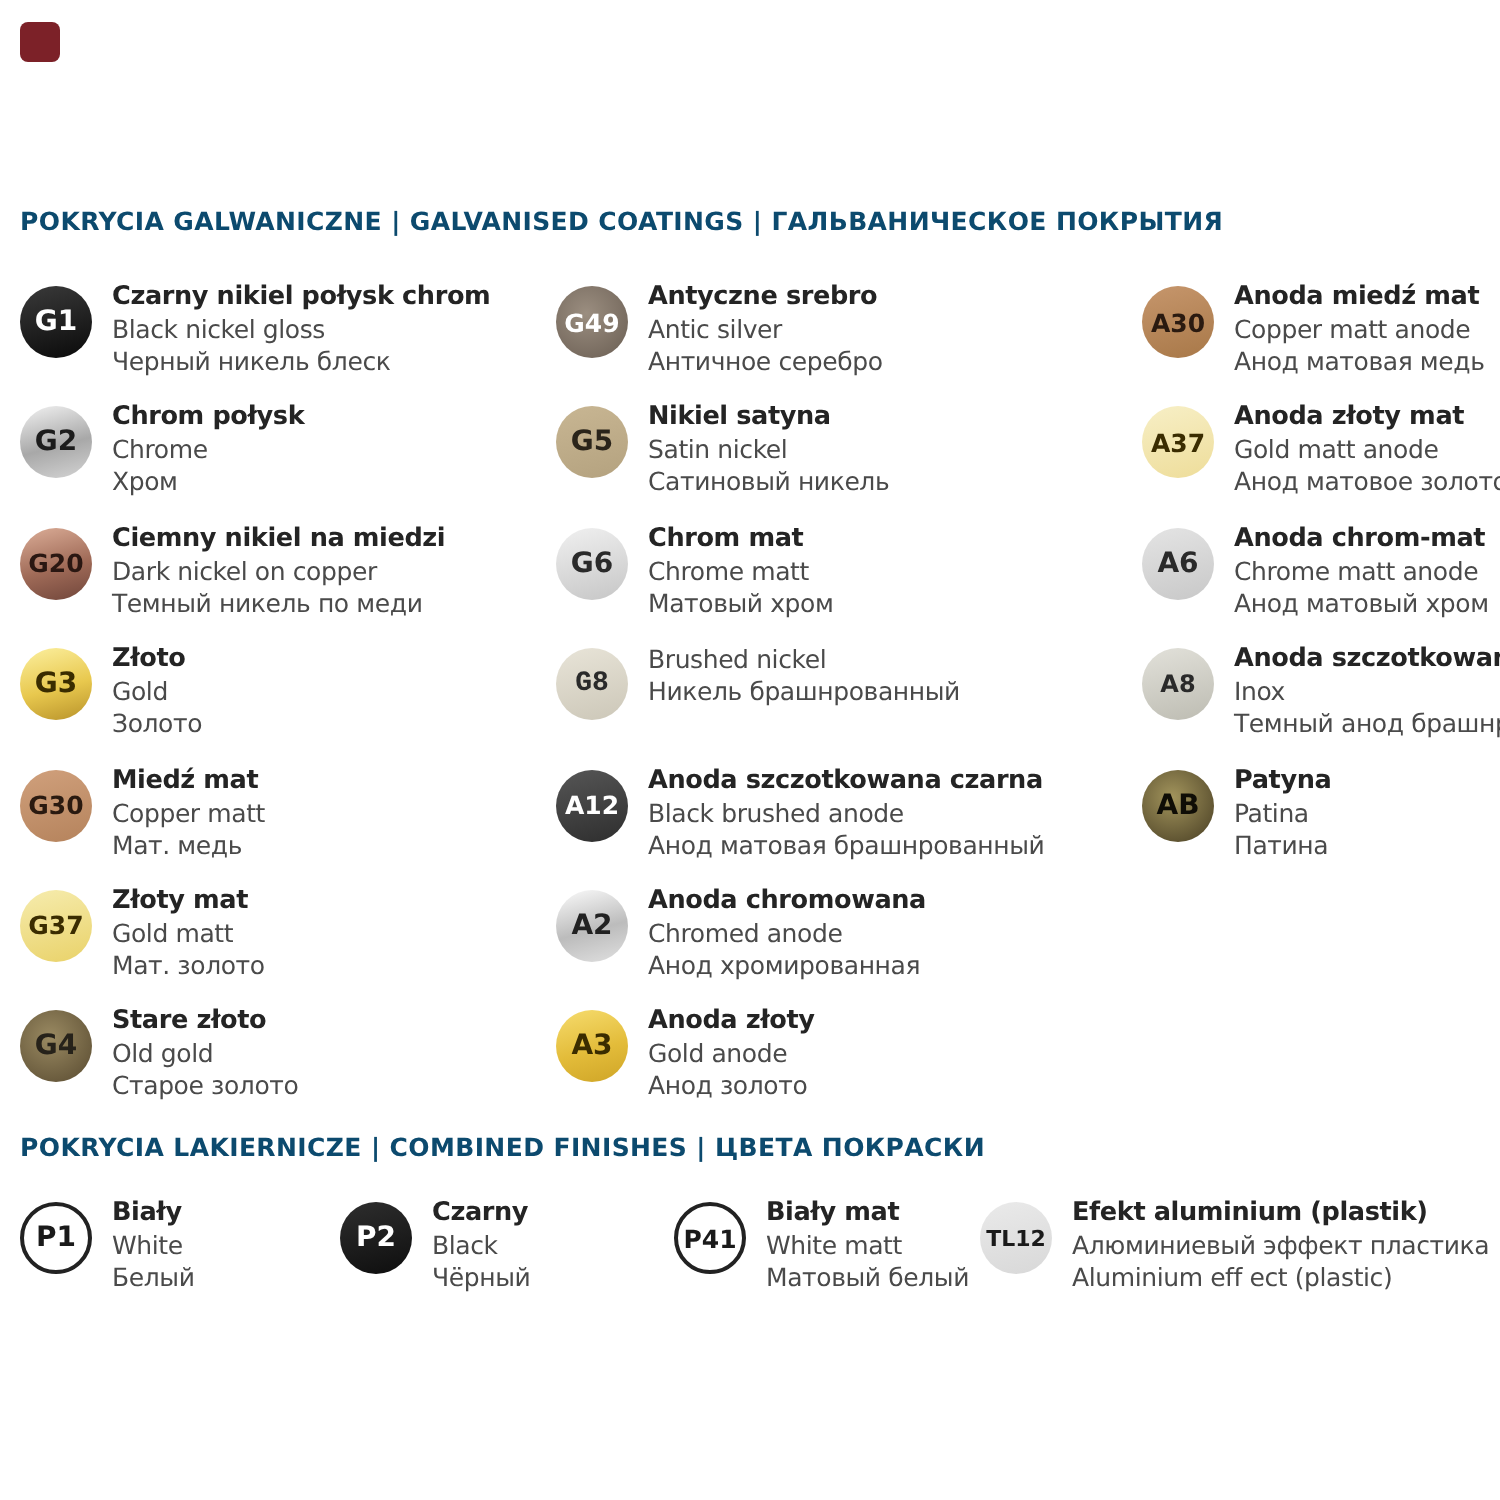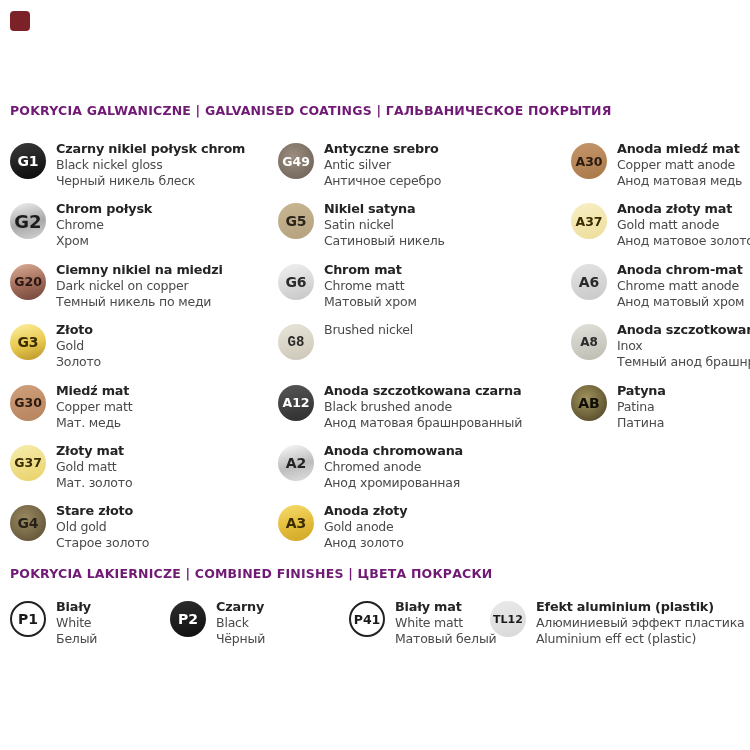--- a/index.html
+++ b/index.html
@@ -4,59 +4,59 @@
 <style>
   html,body{margin:0;padding:0;}
   body{
     width:750px;height:750px;background:#ffffff;
     font-family:"DejaVu Sans", sans-serif;
     overflow:hidden;position:relative;
   }
   .page{position:absolute;left:0;top:0;width:750px;height:750px;background:#fff;}
   .logo-mark{position:absolute;left:10px;top:11px;width:20px;height:20px;border-radius:4px;}
   .sec-header{
-    position:absolute;font-weight:bold;font-size:12.5px;color:#701a75;
+    position:absolute;font-weight:bold;font-size:12.5px;color:#0c4a6e;
     letter-spacing:0.2px;white-space:nowrap;
   }
   #hdr-galv{left:10px;top:103px;}
   #hdr-fin{left:10px;top:566px;}
   .col{position:absolute;top:141px;}
   #col0{left:10px;width:268px;}
   #col1{left:278px;width:267px;}
   #col2{left:571px;width:205px;}
   .color-item{display:flex;gap:10px;height:48.4px;margin-bottom:12px;align-items:flex-start;}
   .swatch{
     flex:0 0 36px;width:36px;height:36px;border-radius:50%;
     display:flex;align-items:center;justify-content:center;
     font-weight:bold;box-sizing:border-box;margin-top:2px;
   }
   .txt{line-height:16px;font-size:12.5px;color:#4a4a4a;letter-spacing:-0.2px;white-space:nowrap;}
   .txt .t{font-weight:bold;color:#242424;font-size:12.8px;}
   .bottom-item{position:absolute;top:599px;display:flex;gap:10px;align-items:flex-start;}
-  #p0{left:10px;} #p1{left:170px;} #p2{left:337px;margin-left:12px;} #p3{left:490px;}
+  #p0{left:10px;} #p1{left:170px;} #p2{left:337px;} #p3{left:490px;}
 </style>
 </head>
 <body>
 
 <div class="page">
   <div class="logo-mark" style="background: rgb(124, 33, 40);"></div>
 
   <div class="sec-header" id="hdr-galv">POKRYCIA GALWANICZNE | GALVANISED COATINGS | ГАЛЬВАНИЧЕСКОЕ ПОКРЫТИЯ</div>
 
   <div class="col" id="col0">
       <div class="color-item">
         <span class="swatch" style="background: linear-gradient(165deg, rgb(58, 58, 58), rgb(10, 10, 10)); color: rgb(255, 255, 255); font-size: 14px;">G1</span>
         <div class="txt">
           <div class="t">Czarny nikiel połysk chrom</div>
           <div>Black nickel gloss</div>
           <div>Черный никель блеск</div>
         </div>
       </div>
       <div class="color-item">
-        <span class="swatch" style="background: linear-gradient(165deg, rgb(242, 242, 242) 0%, rgb(168, 168, 168) 55%, rgb(212, 212, 212) 100%); color: rgb(28, 28, 28); font-size: 18px;">G2</span>
+        <span class="swatch" style="background: linear-gradient(165deg, rgb(242, 242, 242) 0%, rgb(168, 168, 168) 55%, rgb(212, 212, 212) 100%); color: rgb(28, 28, 28); font-size: 14px;">G2</span>
         <div class="txt">
           <div class="t">Chrom połysk</div>
           <div>Chrome</div>
           <div>Хром</div>
         </div>
       </div>
       <div class="color-item">
         <span class="swatch" style="background: linear-gradient(165deg, rgb(220, 174, 152) 0%, rgb(160, 107, 88) 55%, rgb(112, 69, 58) 100%); color: rgb(42, 23, 18); font-size: 12.5px;">G20</span>
         <div class="txt">
           <div class="t">Ciemny nikiel na miedzi</div>
@@ -119,20 +119,21 @@
         <div class="txt">
           <div class="t">Chrom mat</div>
           <div>Chrome matt</div>
           <div>Матовый хром</div>
         </div>
       </div>
       <div class="color-item">
         <span class="swatch" style="background: linear-gradient(165deg, rgb(232, 228, 216), rgb(204, 199, 184)); color: rgb(42, 42, 42); font-size: 14px; font-family: Liberation Mono, monospace;">G8</span>
         <div class="txt">
           <div>Brushed nickel</div>
+          <div>Никель брашнрованный</div>
         </div>
       </div>
       <div class="color-item">
         <span class="swatch" style="background: linear-gradient(165deg, rgb(86, 86, 86), rgb(46, 46, 46)); color: rgb(255, 255, 255); font-size: 12.5px;">A12</span>
         <div class="txt">
           <div class="t">Anoda szczotkowana czarna</div>
           <div>Black brushed anode</div>
           <div>Анод матовая брашнрованный</div>
         </div>
       </div>

